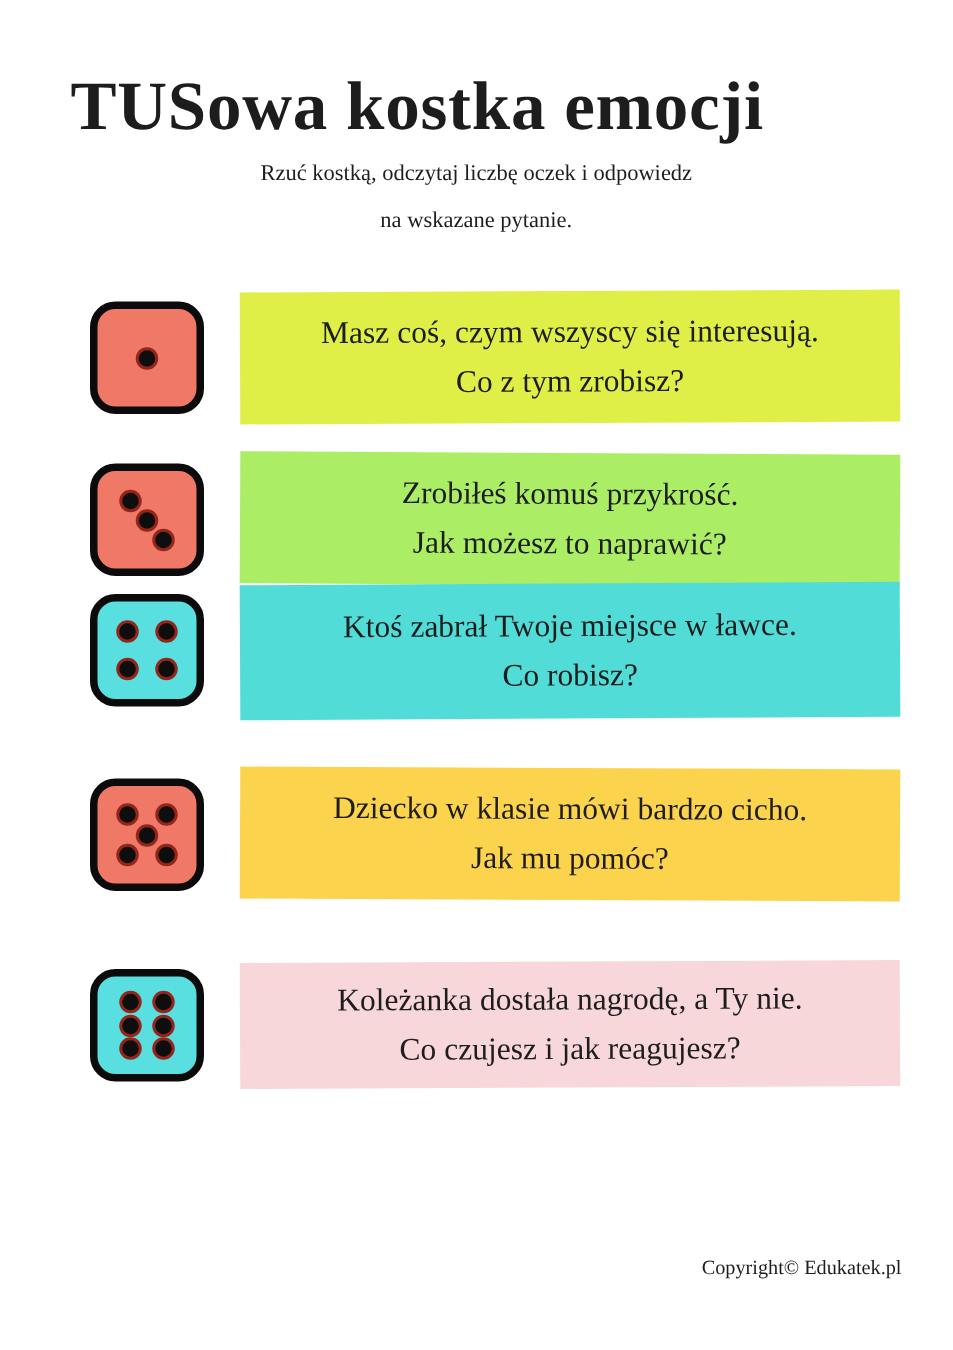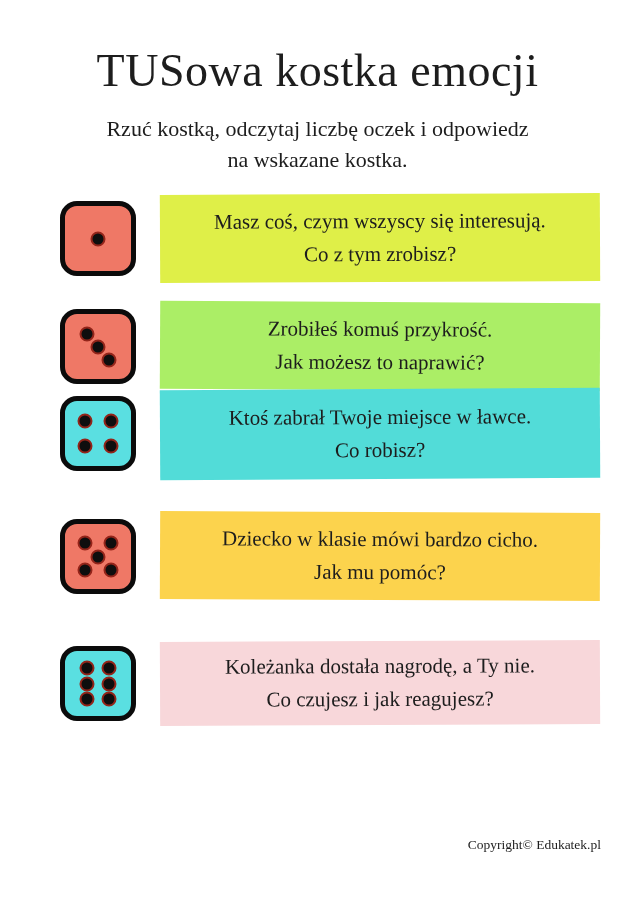--- a/index.html
+++ b/index.html
@@ -7,30 +7,31 @@
     width: 635px; height: 900px;
     background: #ffffff;
     font-family: "Liberation Serif", "DejaVu Serif", serif;
     color: #1d1d1d;
     position: relative;
     overflow: hidden;
   }
 
   
   .title {
-    text-align: center;
+    text-align: left;
     font-size: 46px;
-    font-weight: normal;
+    font-weight: bold;
     margin-top: 44px;
     letter-spacing: 0.5px;
+    margin-left: 47px;
   }
   .subtitle {
     text-align: center;
-    font-size: 22px;
-    margin-top: 16px;
+    font-size: 15px;
+    margin-top: 4px;
     line-height: 31px;
   }
 
   
   .rows { position: absolute; left: 0; top: 0; width: 635px; height: 684px; }
   .row  { position: absolute; left: 0; width: 635px; height: 90px; }
   .row:nth-of-type(1) { top: 194px; }
   .row:nth-of-type(2) { top: 302px; }
   .row:nth-of-type(3) { top: 389px; }
   .row:nth-of-type(4) { top: 512px; }
@@ -78,21 +79,21 @@
     top: 837px; right: 34px;
     font-size: 13.5px;
   }
 </style>
 </head>
 <body>
 
 <div class="title">TUSowa kostka emocji</div>
 <div class="subtitle">
   <div>Rzuć kostką, odczytaj liczbę oczek i odpowiedz</div>
-  <div>na wskazane kostka.</div>
+  <div>na wskazane pytanie.</div>
 </div>
 
 <div class="rows">
 
   <div class="row">
     <div class="die" style="background-color: rgb(239, 120, 102);">
         <span class="pip" style="left: 50%; top: 50%; background: rgb(14, 14, 14); border: 2px solid rgb(147, 37, 26);"></span>
       </div>
     <div class="banner" style="background-color: rgb(223, 239, 72);">
       <div>Masz coś, czym wszyscy się interesują.</div>

